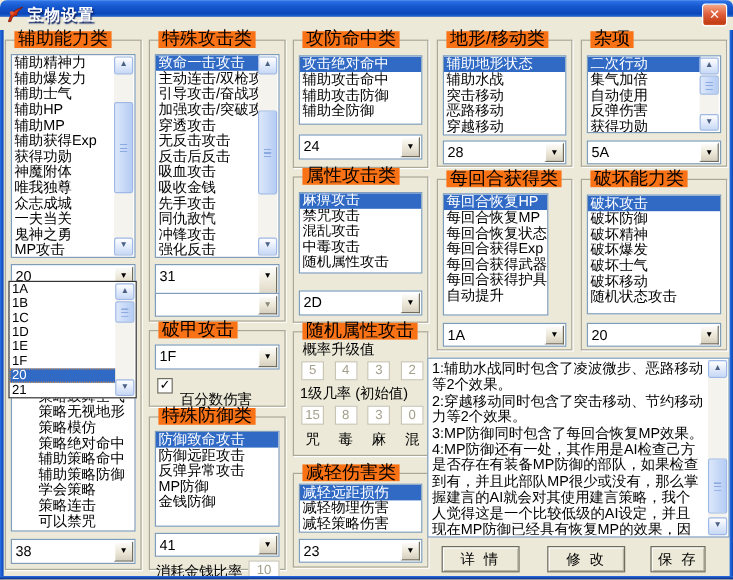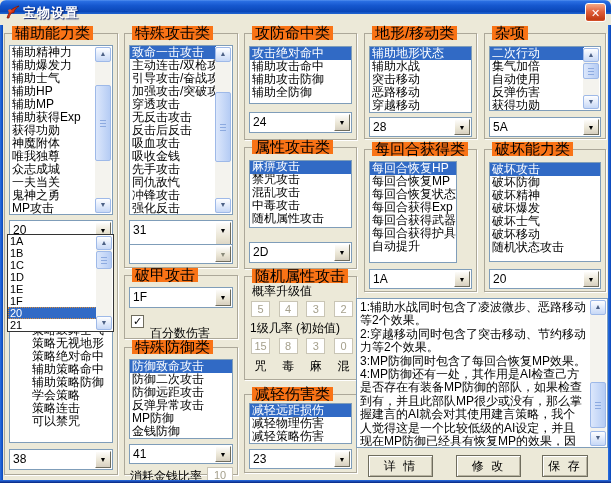--- a/index.html
+++ b/index.html
@@ -106,20 +106,21 @@
         <div class="li">鬼神之勇</div>
         <div class="li">MP攻击</div>
       </div>
     <div class="combo" style="left:9px;top:195px;width:104px;height:21px;">
       <span class="cval">20</span>
       <span class="cbtn">▼</span>
     </div>
     <div class="listbox" style="left:9px;top:222px;width:104px;height:196px;padding-top:76px;padding-left:20px;">
         <div class="li">策略鼓舞士气</div>
         <div class="li">策略无视地形</div>
+        <div class="li">策略模仿</div>
         <div class="li">策略绝对命中</div>
         <div class="li">辅助策略命中</div>
         <div class="li">辅助策略防御</div>
         <div class="li">学会策略</div>
         <div class="li">策略连击</div>
         <div class="li">可以禁咒</div>
       </div>
     <div class="combo" style="left:9px;top:424px;width:104px;height:21px;">
       <span class="cval">38</span>
       <span class="cbtn">▼</span>
@@ -180,21 +181,20 @@
     </div>
     <div class="checkrow" style="left:131px;top:290px;width:100px;">
       <span class="cbox">✓</span>
       <span class="clabel">百分数伤害</span>
     </div>
 
     <div class="group" style="left:124px;top:322px;width:114px;height:128px;"></div>
     <span class="gtitle" style="left:132px;top:315px;">特殊防御类</span>
     <div class="listbox" style="left:129px;top:334px;width:104px;height:80px;">
         <div class="li sel">防御致命攻击</div>
-        <div class="li">防御二次攻击</div>
         <div class="li">防御远距攻击</div>
         <div class="li">反弹异常攻击</div>
         <div class="li">MP防御</div>
         <div class="li">金钱防御</div>
       </div>
     <div class="combo" style="left:129px;top:419px;width:104px;height:20px;">
       <span class="cval">41</span>
       <span class="cbtn">▼</span>
     </div>
     <span class="flabel" style="left:130px;top:444px;">消耗金钱比率</span>

